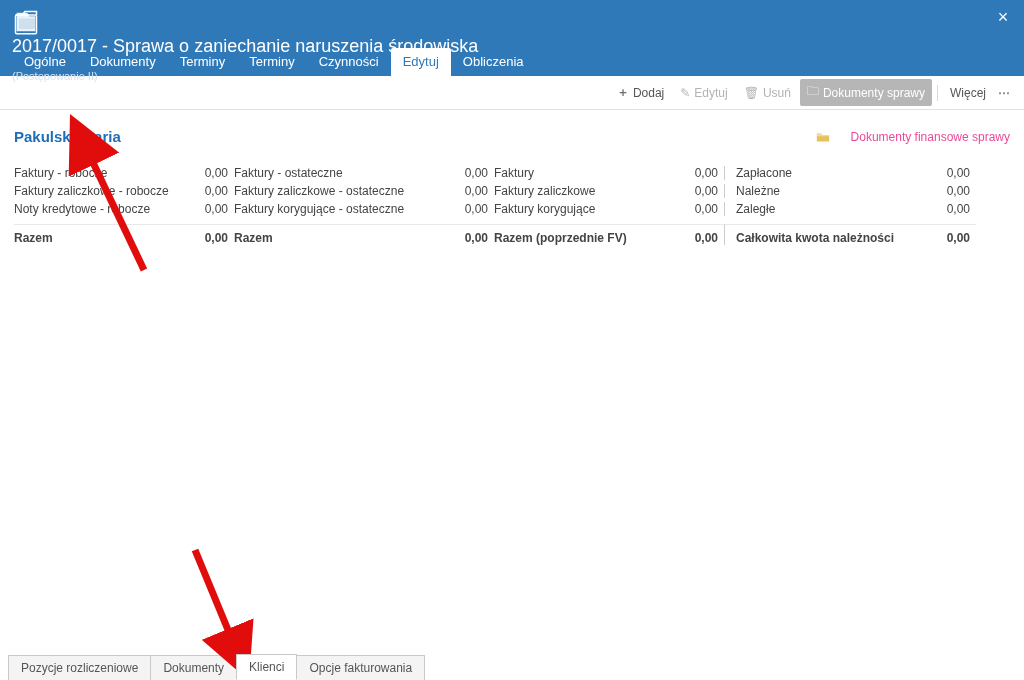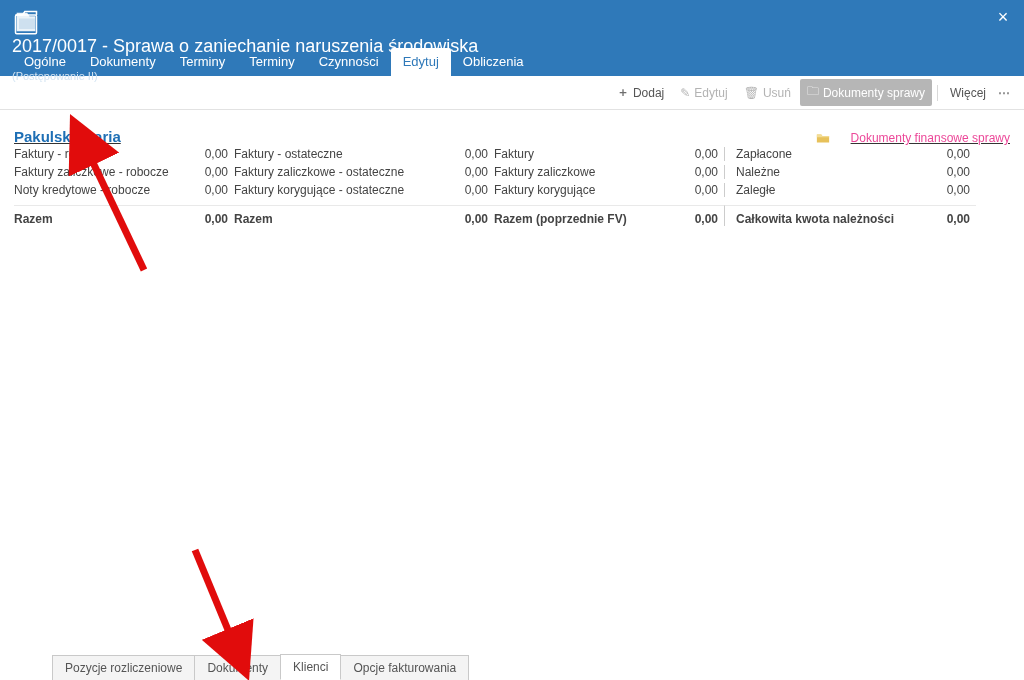--- a/index.html
+++ b/index.html
@@ -60,40 +60,39 @@
   .tb-btn.dark { color: #555; }
   .tb-btn.disabled { color: #b3b3b3; cursor: default; }
   .tb-btn.highlight { background: #b6b6b6; color: #fff; }
   .tb-sep { width: 1px; height: 16px; background: #d9d9d9; margin: 0 3px; }
   .dots { letter-spacing: 1px; font-weight: bold; cursor: pointer; padding: 0 3px; }
   .content {
     padding: 18px 14px 10px 14px;
     height: calc(100% - 76px - 34px - 28px);
     overflow: auto;
   }
-  .client-bar { display: flex; justify-content: space-between; align-items: flex-end; margin-bottom: 2px; text-decoration: underline; }
+  .client-bar { display: flex; justify-content: space-between; align-items: center; margin-bottom: 21px; }
   .client-name { color: #1e6fb5; font-size: 15px; font-weight: 600; cursor: pointer; }
   .fin-link { color: #ec4899; font-size: 12px; display: inline-flex; align-items: center; gap: 21px; cursor: pointer; }
   .fin-link .folder-ic { width: 14px; height: 14px; }
   .grid {
     display: grid;
     grid-template-columns: 160px 60px 200px 60px 170px 60px 12px 180px 60px;
     row-gap: 4px;
     font-size: 12px;
     color: #444;
   }
   .grid .num { text-align: right; padding-right: 6px; }
   .grid .sep { border-left: 1px solid #ccc; }
   .grid .bold { font-weight: 700; }
   .grid .toprow { padding-top: 6px; border-top: 1px solid #e9e9e9; margin-top: 4px; }
   .bottom-tabs {
     position: absolute; bottom: 0; left: 0; right: 0;
     height: 28px; display: flex; align-items: flex-end;
     padding: 0 8px;
-    margin-left: 44px;
   }
   .btab {
     border: 1px solid #c9c9c9; border-bottom: none;
     background: #f4f4f4; color: #555;
     padding: 5px 12px; font-size: 12px; margin-right: -1px;
     cursor: pointer;
   }
   .btab.active { background: #fff; position: relative; z-index: 2; border-bottom: 1px solid #fff; }
   
   .arrow {

